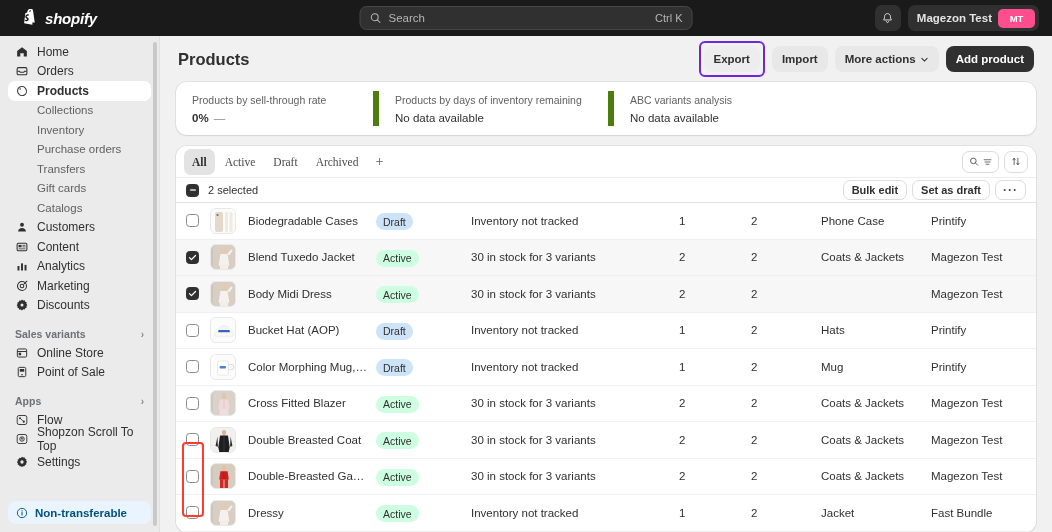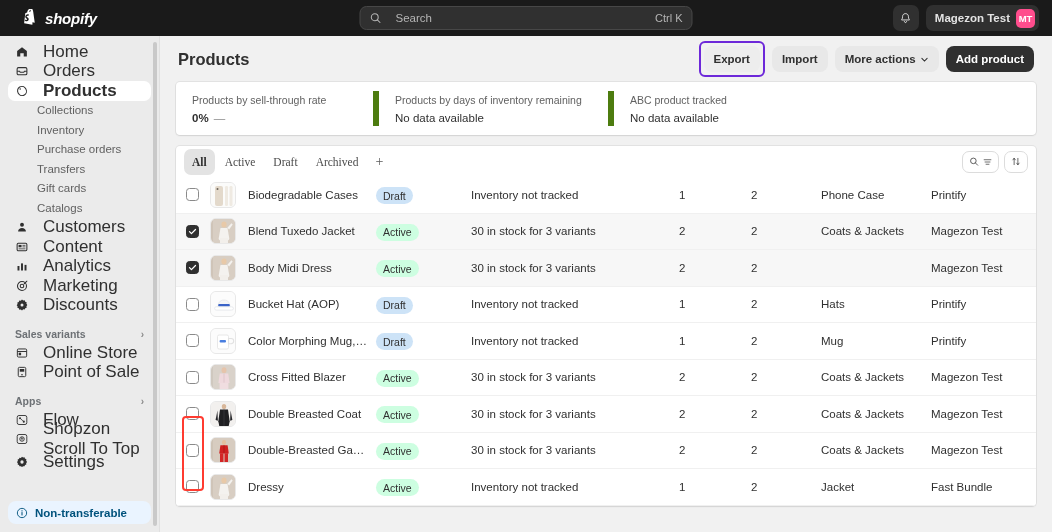--- a/index.html
+++ b/index.html
@@ -28,63 +28,63 @@
   }
   .search-wrap {
     position: absolute; left: 50%; transform: translateX(-50%);
     width: 333px; height: 24px;
   }
   .search-box {
     width: 100%; height: 100%;
     background: #303030; border: 1px solid #474747;
     border-radius: 7px;
     display: flex; align-items: center;
-    padding: 8px 9px; gap: 14px;
+    padding: 8px 9px; gap: 7px;
   }
   .search-box svg { flex: 0 0 12px; }
   .search-ph { color: #b5b5b5; font-size: 11.5px; flex: 1; }
   .search-kbd { color: #b5b5b5; font-size: 11px; }
   .top-right {
     margin-left: auto; display: flex; align-items: center; gap: 7px;
     padding-right: 3px;
   }
   .bell-btn {
     width: 26px; height: 26px; border-radius: 7px;
     background: #303030;
     display: flex; align-items: center; justify-content: center;
   }
   .user-chip {
     height: 26px; border-radius: 7px; background: #303030;
     display: flex; align-items: center; gap: 6px;
     padding: 0 4px 0 9px;
   }
   .user-name { color: #e3e3e3; font-size: 11.5px; font-weight: bold; }
   .avatar {
-    width: 19px; height: 19px; border-radius: 5px;
+    width: 37px; height: 19px; border-radius: 5px;
     background: #ff4d8d; color: #fff;
     font-size: 9.5px; font-weight: bold;
     display: flex; align-items: center; justify-content: center;
   }
 
   
   .shell { flex: 1; display: flex; min-height: 0; }
 
   
   .sidebar {
     width: 160px; flex: 0 0 160px;
     background: #ebebeb;
     padding: 6px 8px 0 8px;
     display: flex; flex-direction: column;
     position: relative;
     border-right: 1px solid #e0e0e0;
   }
   .nav-item {
     height: 19.5px; display: flex; align-items: center;
-    gap: 14px; padding: 0 7px; border-radius: 7px;
-    font-size: 17px; color: #303030; margin-bottom: 0px;
+    gap: 8px; padding: 0 7px; border-radius: 7px;
+    font-size: 12px; color: #303030; margin-bottom: 0px;
   }
   .nav-item.active { background: #fff; font-weight: bold; }
   .nav-item .ico { width: 14px; display: flex; align-items: center; justify-content: center; flex: 0 0 14px; }
   .nav-sub {
     height: 19.5px; display: flex; align-items: center;
     padding-left: 29px; font-size: 11.5px; color: #616161;
     border-radius: 7px;
   }
   .nav-sec {
     display: flex; align-items: center;
@@ -125,21 +125,21 @@
   .btn.plain { background: #e8e8e8; }
   .btn.primary { background: #303030; color: #fff; }
   .hl-box {
     border: 2px solid #6d28d9; border-radius: 6px;
     padding: 3px; display: flex;
   }
   .hl-box .btn { background: #ededed; }
 
   
   .card {
-    background: #fff; border-radius: 4px;
+    background: #fff; border-radius: 11px;
     box-shadow: 0 0 0 1px rgba(0,0,0,0.06), 0 1px 2px rgba(0,0,0,0.07);
   }
   .metrics {
     display: flex; height: 53px; align-items: stretch;
     padding: 9px 0;
     margin-bottom: 11px;
   }
   .metric { padding: 0 16px; display: flex; flex-direction: column; justify-content: center; gap: 6px; }
   .metric + .metric { border-left: 6px solid #4d7c0f; }
   .metric-label { font-size: 10.5px; color: #616161; }
@@ -482,21 +482,21 @@
         <div class="metric-label">Products by sell-through rate</div>
         <div class="metric-value strong">
           <span>0%</span><span class="metric-dash">—</span>
         </div>
       </div>
       <div class="metric" style="width:235px;">
         <div class="metric-label">Products by days of inventory remaining</div>
         <div class="metric-value">No data available</div>
       </div>
       <div class="metric">
-        <div class="metric-label">ABC product tracked</div>
+        <div class="metric-label">ABC variants analysis</div>
         <div class="metric-value">No data available</div>
       </div>
     </div>
 
     <div class="card tablecard">
 
       <div class="tabs-row">
         <div class="tab active">All</div>
         <div class="tab">Active</div>
         <div class="tab">Draft</div>
@@ -513,20 +513,33 @@
             </svg>
           </div>
           <div class="icon-btn" style="width:24px;">
             <svg width="11" height="11" viewBox="0 0 16 16">
               <path d="M5 13V3M5 3 3 5.4M5 3l2 2.4M11 3v10M11 13l-2-2.4M11 13l2-2.4" fill="none" stroke="#4a4a4a" stroke-width="1.3" stroke-linecap="round" stroke-linejoin="round"></path>
             </svg>
           </div>
         </div>
       </div>
 
+      <div class="selbar">
+        <div class="cb indeterminate">
+          <svg width="8" height="8" viewBox="0 0 10 10">
+              <rect x="1.5" y="4.2" width="7" height="1.6" fill="#fff"></rect>
+            </svg>
+        </div>
+        <span class="sel-text">2 selected</span>
+        <div class="selbar-right">
+          <button class="mini-btn">Bulk edit</button>
+          <button class="mini-btn">Set as draft</button>
+          <button class="mini-btn dots">···</button>
+        </div>
+      </div>
 
       <div class="rows" id="rows" style="position: relative;">
           <div class="row">
             <div class="c-check">
               <div class="cb"></div>
             </div>
             <div class="c-thumb">
               <span class="thumb">
                 <svg width="26" height="26" viewBox="0 0 26 26">
                   <rect width="26" height="26" fill="#fbfbfa"></rect>

